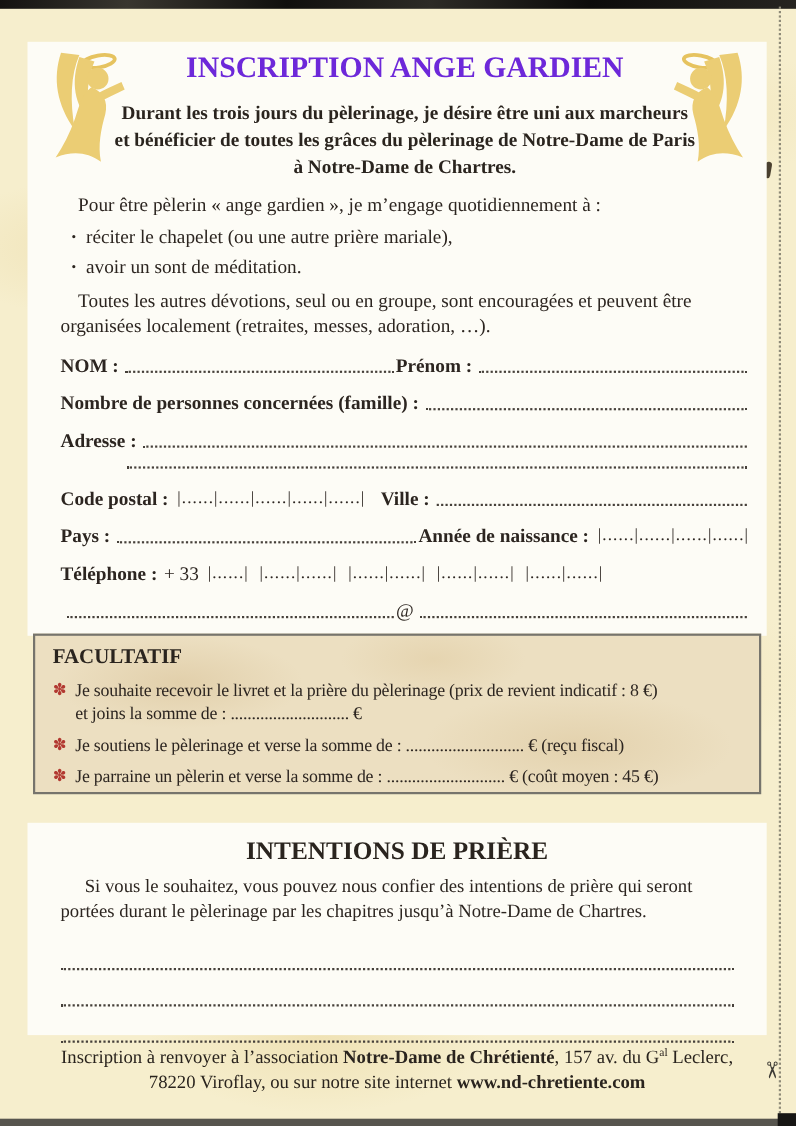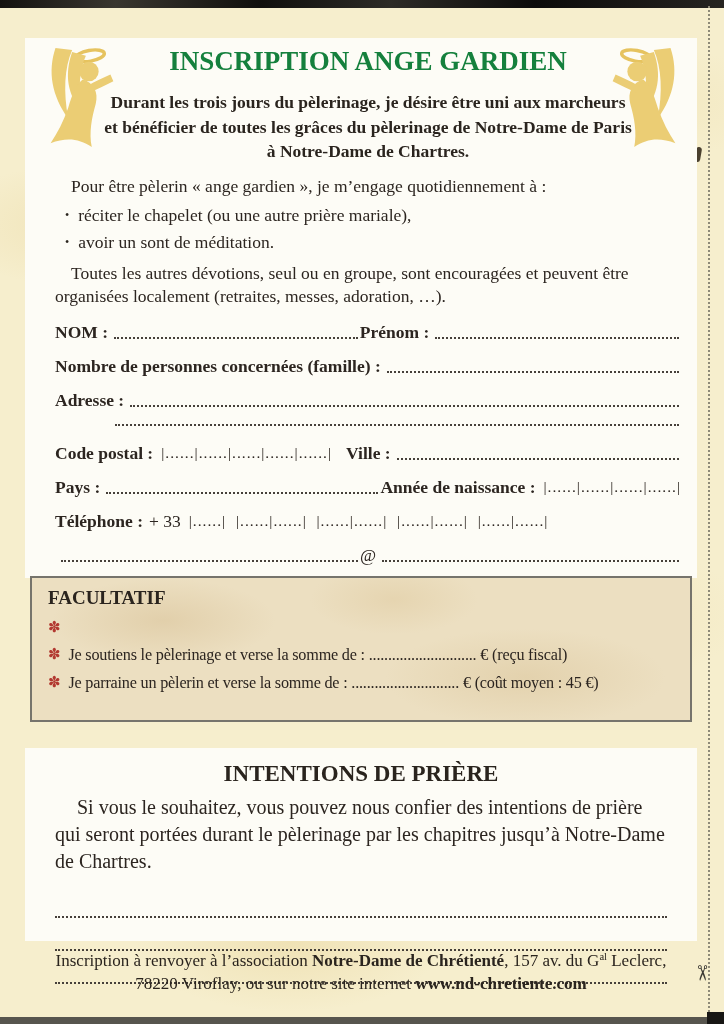--- a/index.html
+++ b/index.html
@@ -23,21 +23,21 @@
     transform:rotate(90deg);font-family:"DejaVu Sans",sans-serif;}
 
   .panel{position:absolute;left:25px;width:672px;background:#fdfcf6;box-sizing:border-box;}
   .main-panel{top:38px;height:540px;padding:0 16px 0 30px;}
   .intent-panel{top:748px;height:193px;padding:0 30px;}
 
   .angel{position:absolute;top:8px;width:78px;height:104px;}
   .angel-left{left:16px;}
   .angel-right{right:12px;transform:scaleX(-1);}
 
-  .title{margin:8px 0 0;text-align:center;font-size:27px;font-weight:bold;color:#15803d;white-space:nowrap;}
+  .title{margin:8px 0 0;text-align:center;font-size:27px;font-weight:bold;color:#6d28d9;white-space:nowrap;}
   .intro{margin:13px 0 0;text-align:center;font-weight:bold;font-size:17.5px;line-height:1.4;color:#2a241e;}
   .intro span{display:block;white-space:nowrap;text-align:center;}
 
   .lead{margin:12px 0 0;font-size:17.5px;text-indent:16px;white-space:nowrap;}
   .bullets{list-style:none;margin:5px 0 0;padding:0 0 0 10px;font-size:17.5px;line-height:1.55;}
   .bullets .b{margin-right:9px;font-size:12px;vertical-align:2px;color:#2a241e;}
   .note{margin:6px 0 0;font-size:17.5px;line-height:1.35;text-indent:16px;}
 
   .fields{margin-top:13px;}
   .fline{display:flex;align-items:flex-end;font-size:17.5px;margin-bottom:13px;line-height:1.2;}
@@ -53,21 +53,21 @@
     background-image:
       radial-gradient(ellipse 160px 60px at 20% 30%, rgba(210,184,138,.4), transparent 70%),
       radial-gradient(ellipse 200px 70px at 75% 70%, rgba(214,190,144,.4), transparent 70%),
       radial-gradient(ellipse 120px 50px at 55% 15%, rgba(222,200,156,.45), transparent 70%);}
   .fac-title{font-weight:bold;font-size:19px;margin:0 0 9px;color:#2a241e;}
   .fac-item{display:flex;font-size:16.2px;letter-spacing:-0.2px;line-height:1.32;margin-bottom:7px;}
   .fac-bullet{color:#b23830;margin-right:8px;font-size:15px;font-family:"DejaVu Sans",sans-serif;}
   .fac-text span{display:block;white-space:nowrap;}
 
   .intent-title{text-align:center;font-weight:bold;font-size:23px;margin:13px 0 7px;color:#2a241e;font-family:Liberation Serif, serif;}
-  .intent-text{font-size:20px;line-height:1.36;margin:0;text-indent:22px;}
+  .intent-text{font-size:17px;line-height:1.36;margin:0;text-indent:22px;}
   .intent-lines{margin-top:9px;}
   .intent-line{border-bottom:2px dotted #46403a;height:31px;}
 
   .footer{position:absolute;left:25px;top:950px;width:672px;text-align:center;font-size:17px;line-height:1.35;color:#2a241e;}
   .footer div{white-space:nowrap;}
   .footer b{font-weight:bold;}
   .footer sup{font-size:10.5px;vertical-align:6px;}
 </style>
 </head>
 <body>
@@ -157,20 +157,24 @@
         <span class="leader"></span>
       </div>
     </div>
   </div>
 
   <div class="fac-box">
     <div class="fac-title">FACULTATIF</div>
 
     <div class="fac-item">
       <span class="fac-bullet">✽</span>
+      <span class="fac-text">
+        <span>Je souhaite recevoir le livret et la prière du pèlerinage (prix de revient indicatif : 8 €)</span>
+        <span>et joins la somme de : ............................ €</span>
+      </span>
     </div>
 
     <div class="fac-item">
       <span class="fac-bullet">✽</span>
       <span class="fac-text">
         <span>Je soutiens le pèlerinage et verse la somme de : ............................ € (reçu fiscal)</span>
       </span>
     </div>
 
     <div class="fac-item">

